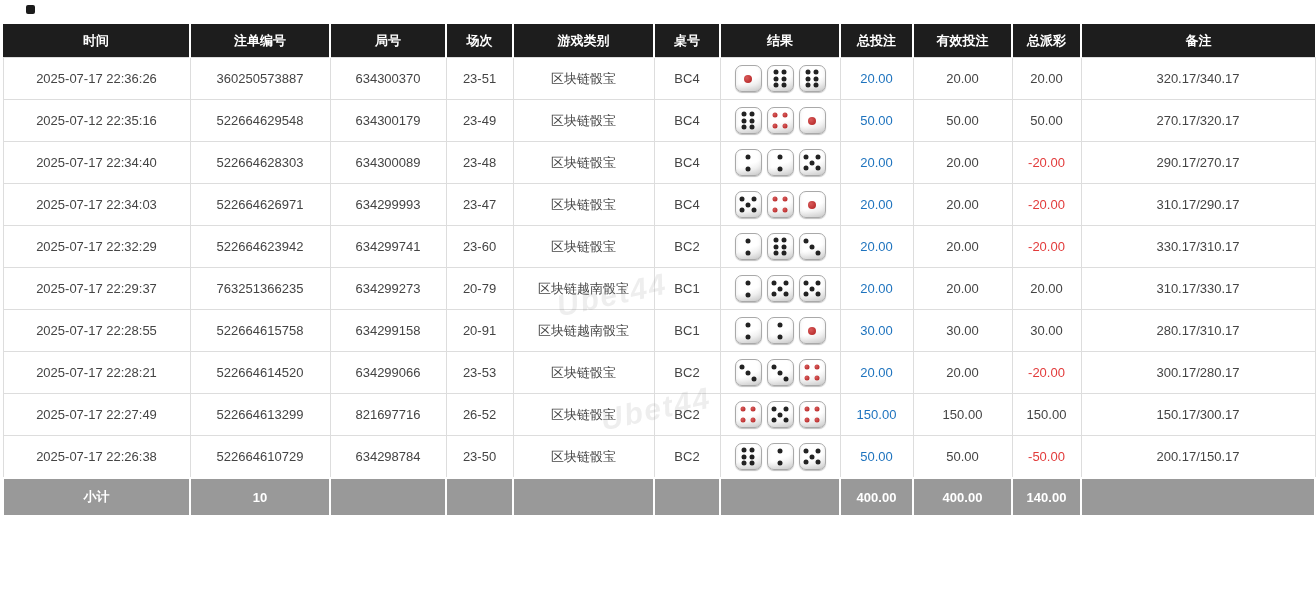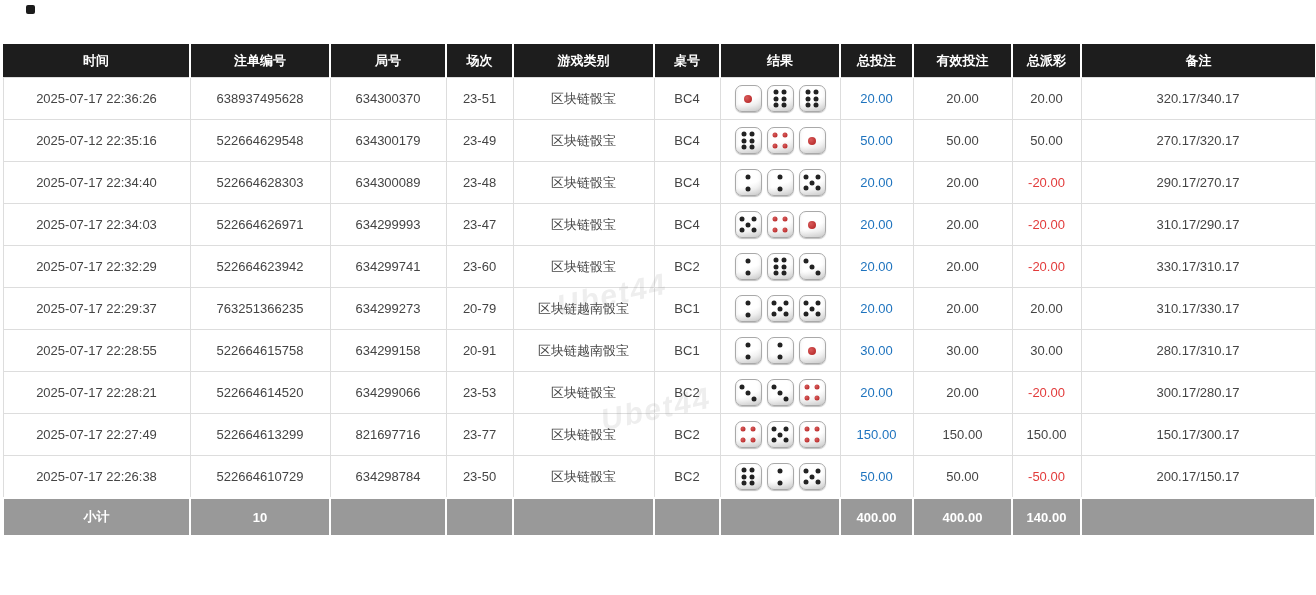--- a/index.html
+++ b/index.html
@@ -1,21 +1,21 @@
 <!DOCTYPE html>
 <html style="--header-bg: #1d1d1d; --header-text: #ffffff; --row-border: #dddddd; --body-text: #444444; --bet-blue: #1e73be; --negative-red: #e23b3b; --totals-bg: #999999; --totals-text: #ffffff; --pip-black: #222222; --pip-red: #b01f1f;"><head>
 <meta charset="utf-8">
 <style>
   html,body{margin:0;padding:0;}
   body{
     width:1316px;height:595px;background:#fff;position:relative;overflow:hidden;
     font-family:"Liberation Sans","DejaVu Sans",sans-serif;
   }
   .stray-mark{position:absolute;left:26px;top:5px;width:9px;height:9px;background:#1b1b1b;border-radius:2px;}
-  .tbl-wrap{position:absolute;left:2px;top:44px;width:1312px;}
+  .tbl-wrap{position:absolute;left:2px;top:24px;width:1312px;}
   table{border-collapse:collapse;table-layout:fixed;width:1312px;}
   th{
     background:var(--header-bg,#1d1d1d);color:var(--header-text,#fff);
     font-size:13px;font-weight:bold;height:33px;padding:0;text-align:center;
     border-left:2px solid #fff;
   }
   th:first-child{border-left:none;}
   tbody.data td{
     border:1px solid var(--row-border,#ddd);
     height:41px;text-align:center;font-size:13px;color:var(--body-text,#444);
@@ -79,21 +79,21 @@
           <th>结果</th>
           <th>总投注</th>
           <th>有效投注</th>
           <th>总派彩</th>
           <th>备注</th>
         </tr>
       </thead>
     <tbody class="data" id="body-rows">
         <tr>
           <td>2025-07-17 22:36:26</td>
-          <td>638937495628</td>
+          <td>360250573887</td>
           <td>634300370</td>
           <td>23-51</td>
           <td>区块链骰宝</td>
           <td>BC4</td>
           <td>
             <span class="dice-box">
               <span class="die" data-value="1">
                 <span class="pip red" style="left: 50%; top: 50%;"></span>
               </span>
               <span class="die" data-value="6">
@@ -338,21 +338,21 @@
           </td>
           <td class="blue"><span>20.00</span></td>
           <td>20.00</td>
           <td><span class="neg">-20.00</span></td>
           <td>300.17/280.17</td>
         </tr>
         <tr>
           <td>2025-07-17 22:27:49</td>
           <td>522664613299</td>
           <td>821697716</td>
-          <td>23-77</td>
+          <td>26-52</td>
           <td>区块链骰宝</td>
           <td>BC2</td>
           <td>
             <span class="dice-box">
               <span class="die" data-value="4">
                 <span class="pip red" style="left: 30%; top: 28%;"></span>
                 <span class="pip red" style="left: 70%; top: 28%;"></span>
                 <span class="pip red" style="left: 30%; top: 72%;"></span>
                 <span class="pip red" style="left: 70%; top: 72%;"></span>
               </span>

